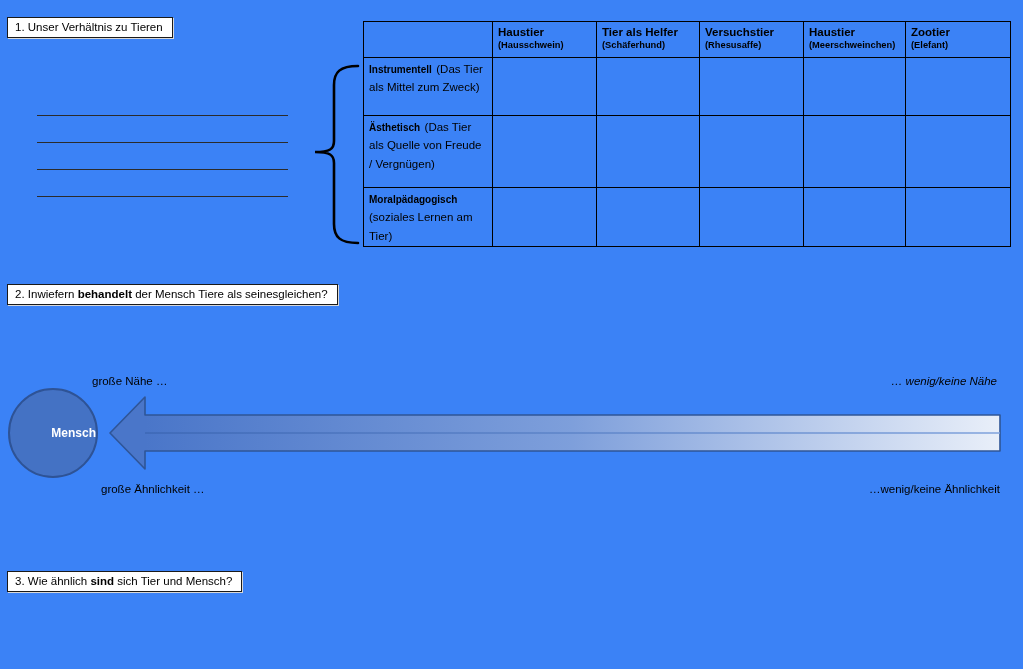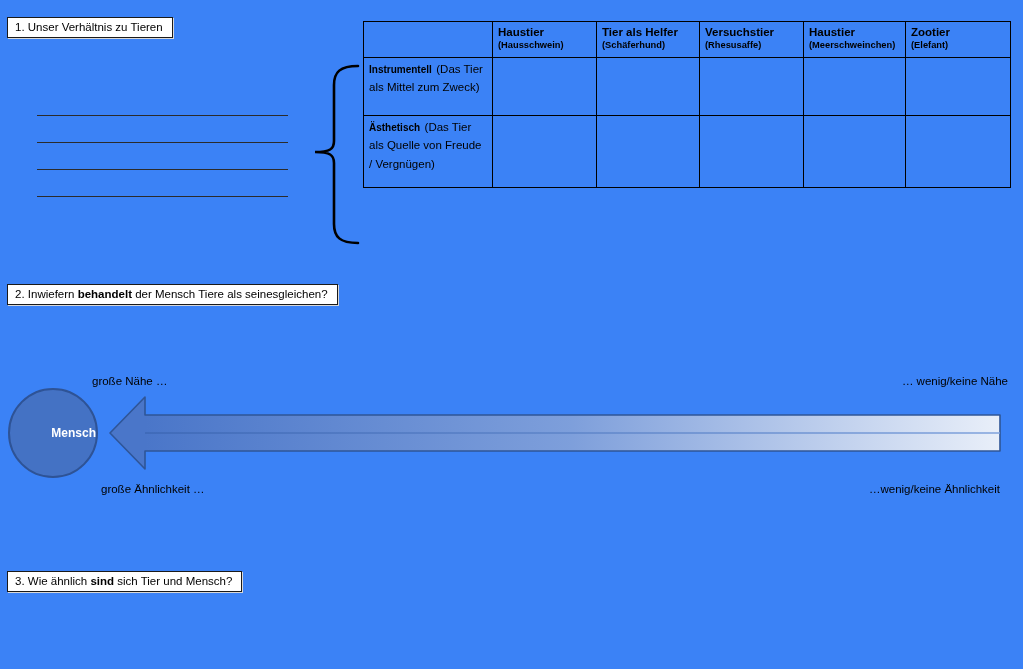--- a/index.html
+++ b/index.html
@@ -105,30 +105,41 @@
         <td>
           <span class="row-title">Ästhetisch</span>
           <span class="row-desc">(Das Tier als Quelle von Freude / Vergnügen)</span>
         </td>
         <td></td>
         <td></td>
         <td></td>
         <td></td>
         <td></td>
       </tr>
+      <tr style="height:58px">
+        <td>
+          <span class="row-title">Moralpädagogisch</span>
+          <span class="row-desc">(soziales Lernen am Tier)</span>
+        </td>
+        <td></td>
+        <td></td>
+        <td></td>
+        <td></td>
+        <td></td>
+      </tr>
     </tbody>
       </table>
   </div>
 
   <div class="sec-box" style="left:7px;top:284px;">
     <span><span>2. Inwiefern </span><b>behandelt</b><span> der Mensch Tiere als seinesgleichen?</span></span>
   </div>
 
   <div class="diagram-label" style="left:92px;top:375px;">große Nähe …</div>
-  <div class="diagram-label" style="right:15px;top:375px;">… wenig/keine Nähe</div>
+  <div class="diagram-label" style="right:26px;top:375px;font-style:italic;">… wenig/keine Nähe</div>
   <div class="diagram-label" style="left:101px;top:483px;">große Ähnlichkeit …</div>
   <div class="diagram-label" style="right:23px;top:483px;">…wenig/keine Ähnlichkeit</div>
 
   <div class="circle" style="background: rgb(68, 114, 196); border-color: rgb(46, 83, 150);">
     <span>Mensch</span>
   </div>
 
   <svg class="arrow-svg" width="893" height="74" viewBox="0 0 893 74">
     <defs>
       <linearGradient id="shaftGrad" gradientUnits="userSpaceOnUse" x1="36" y1="0" x2="891" y2="0">

